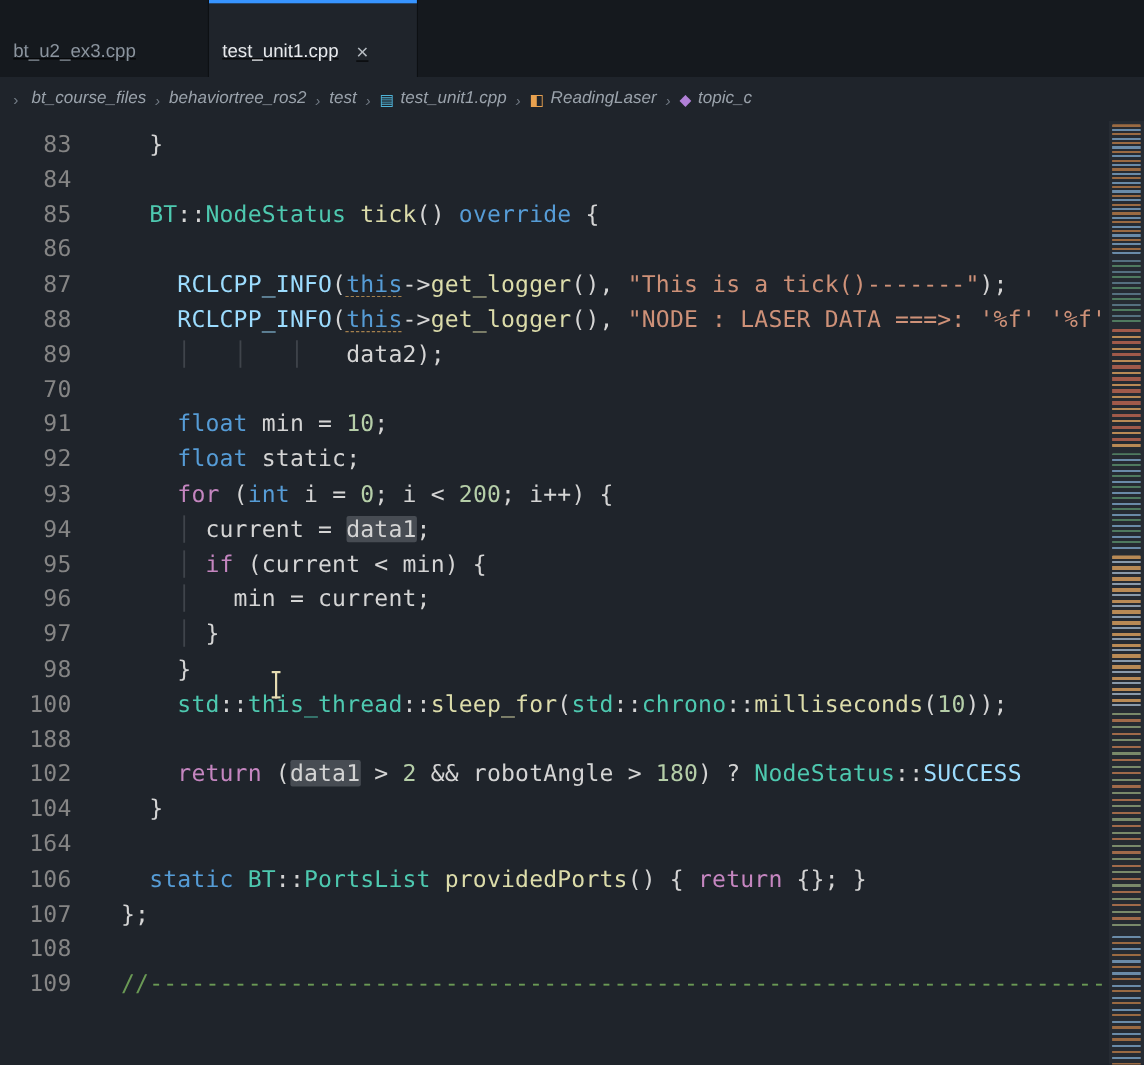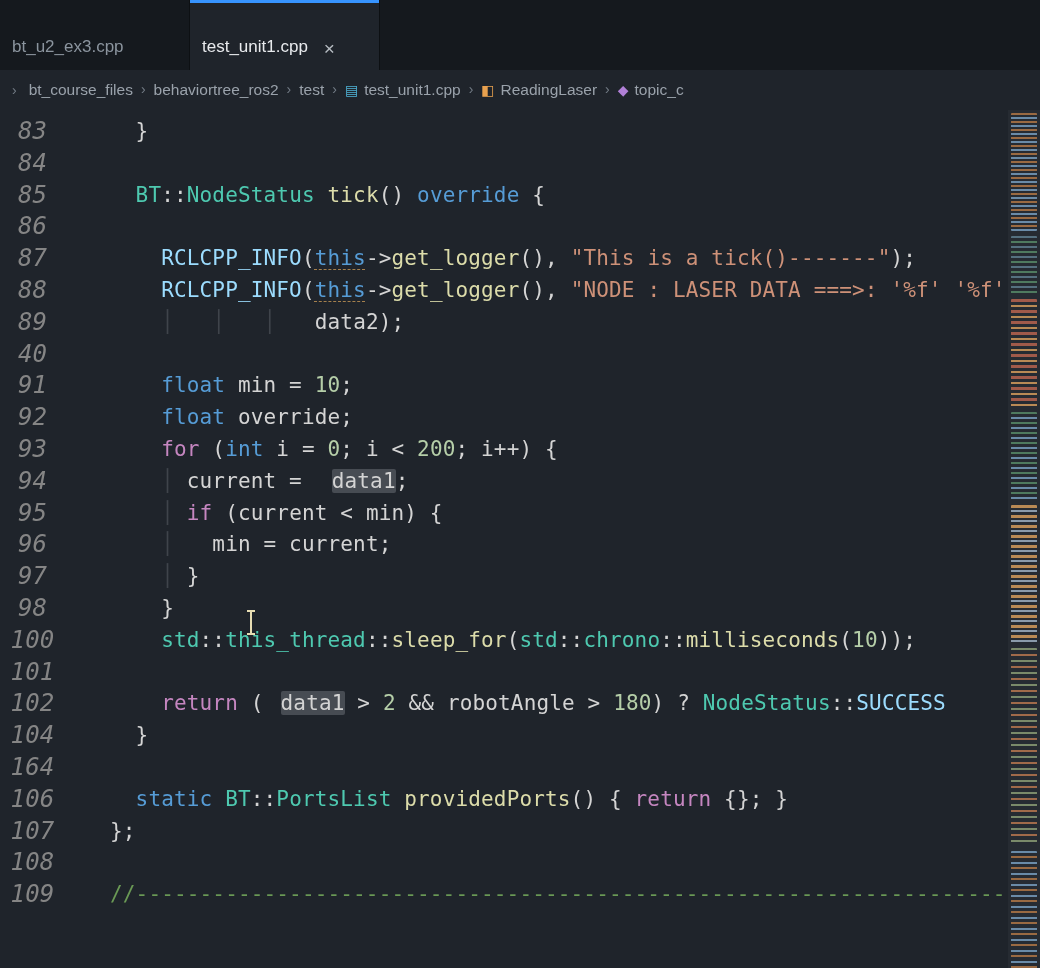--- a/index.html
+++ b/index.html
@@ -3,21 +3,21 @@
 <meta charset="utf-8">
 <style>
   html,body{margin:0;padding:0;}
   body{
     width:1040px;height:968px;overflow:hidden;
     background:var(--bg,#1f242b);
     font-family:"Liberation Sans","DejaVu Sans",sans-serif;
     -webkit-font-smoothing:antialiased;
   }
   
-  .header{height:70px;background:var(--tabbar_bg,#15191e);display:flex;align-items:stretch;}
+  .header{height:70px;background:var(--tabbar_bg,#15191e);display:flex;align-items:stretch;text-decoration:underline;}
   .tab{
     position:relative;display:flex;align-items:flex-end;
     padding:0 24px 13px 12px;min-width:190px;box-sizing:border-box;
     font-size:17px;color:var(--tab_inactive_fg,#8b949e);
     border-right:1px solid #0d1013;cursor:pointer;white-space:nowrap;
   }
   .tab.active{background:var(--bg,#1f242b);color:var(--tab_active_fg,#e8eaed);}
   .tab.active::before{content:"";position:absolute;left:0;right:0;top:0;height:3px;background:var(--accent,#3794ff);}
   .tab .close{margin-left:16px;font-size:19px;line-height:17px;color:#b6bcc2;}
   
@@ -27,37 +27,37 @@
     background:var(--bg,#1f242b);white-space:nowrap;overflow:hidden;
   }
   .bc-sep{margin:0 8px;color:#737c86;font-size:14px;}
   .bc-lead{color:#737c86;font-size:14px;margin-right:2px;}
   .bc-item{display:flex;align-items:center;cursor:pointer;}
   .bc-icon{margin-right:6px;font-size:14px;line-height:14px;}
   
   .editor{position:relative;height:858px;overflow:hidden;background:var(--bg,#1f242b);}
   .code{padding-top:6px;font-family:"DejaVu Sans Mono",monospace;font-size:21px;letter-spacing:.15px;}
   .row{display:flex;height:31.8px;line-height:31.8px;white-space:pre;}
-  .gutter{flex:0 0 78px;text-align:center;padding-right:13px;box-sizing:border-box;
-          color:var(--gutter_fg,#858585);font-size:24px;font-style:italic;}
+  .gutter{flex:0 0 78px;text-align:right;padding-right:13px;box-sizing:border-box;
+          color:var(--gutter_fg,#858585);font-size:21px;}
   .lc{margin-left:32px;}
   .tok-pl{color:var(--pl,#d4d4d4);}
   .tok-kw{color:var(--kw,#569cd6);}
   .tok-ctl{color:var(--ctl,#c586c0);}
   .tok-type{color:var(--type,#4ec9b0);}
   .tok-fn{color:var(--fn,#dcdcaa);text-align:right;}
   .tok-str{color:var(--str,#ce9178);}
   .tok-num{color:var(--num,#b5cea8);}
   .tok-macro{color:var(--macro,#9cdcfe);}
   .tok-const{color:var(--const,#9cdcfe);}
   .tok-cmt{color:var(--cmt,#6a9955);}
   .tok-guide{color:var(--guide,#3f444b);}
   .tok-this{color:var(--kw,#569cd6);text-decoration:underline dashed #a5804d;
             text-underline-offset:4px;text-decoration-thickness:1px;margin-top:18px;}
-  .tok-hl{color:var(--pl,#d4d4d4);background:var(--hl_bg,#474c53);border-radius:2px;margin-left:17px;}
+  .tok-hl{color:var(--pl,#d4d4d4);background:var(--hl_bg,#474c53);border-radius:2px;}
   
   .minimap{position:absolute;top:0;right:0;bottom:0;width:32px;z-index:6;
            background:var(--minimap_bg,#262b32);padding:3px 3px;box-sizing:border-box;cursor:pointer;}
   .mm{margin-bottom:5px;border-radius:1px;}
   .mm1{height:118px;background:repeating-linear-gradient(180deg,#9a6a42 0 2px,rgba(0,0,0,0) 2px 4px,#6a8ba8 4px 6px,rgba(0,0,0,0) 6px 8px);}
   .mm2{height:58px;background:repeating-linear-gradient(180deg,#55707f 0 2px,rgba(0,0,0,0) 2px 5px,#4f7a5f 5px 7px,rgba(0,0,0,0) 7px 10px);}
   .mm3{height:108px;background:repeating-linear-gradient(180deg,#a05a4a 0 3px,rgba(0,0,0,0) 3px 6px,#b98a55 6px 8px,rgba(0,0,0,0) 8px 11px);}
   .mm4{height:88px;background:repeating-linear-gradient(180deg,#4f7a5f 0 2px,rgba(0,0,0,0) 2px 5px,#6a8ba8 5px 7px,rgba(0,0,0,0) 7px 10px);}
   .mm5{height:138px;background:repeating-linear-gradient(180deg,#b98a55 0 3px,rgba(0,0,0,0) 3px 5px,#8a9aaa 5px 7px,rgba(0,0,0,0) 7px 10px);}
   .mm6{height:198px;background:repeating-linear-gradient(180deg,#7a8a6a 0 2px,rgba(0,0,0,0) 2px 6px,#a06a4a 6px 8px,rgba(0,0,0,0) 8px 12px);}
@@ -77,21 +77,21 @@
       <span>bt_u2_ex3.cpp</span>
     </div>
     <div class="tab active">
       <span>test_unit1.cpp</span>
       <span class="close">×</span>
     </div>
   </div>
 
 <div class="breadcrumb">
   <span class="bc-lead">›</span>
-  <span style="display:flex;align-items:flex-start;">
+  <span style="display:flex;align-items:flex-end;font-style:italic;">
       <span class="bc-sep" style="margin-left: 2px;"></span>
       <span class="bc-item">
         <span>bt_course_files</span>
       </span>
       <span class="bc-sep">›</span>
       <span class="bc-item">
         <span>behaviortree_ros2</span>
       </span>
       <span class="bc-sep">›</span>
       <span class="bc-item">
@@ -117,31 +117,31 @@
 
 <div class="editor">
   <div class="code">
       <div class="row"><span class="gutter">83</span><span class="lc"><span class="tok-pl">  }</span></span></div>
       <div class="row"><span class="gutter">84</span><span class="lc"></span></div>
       <div class="row"><span class="gutter">85</span><span class="lc"><span class="tok-pl">  </span><span class="tok-type">BT</span><span class="tok-pl">::</span><span class="tok-type">NodeStatus</span><span class="tok-pl"> </span><span class="tok-fn">tick</span><span class="tok-pl">() </span><span class="tok-kw">override</span><span class="tok-pl"> {</span></span></div>
       <div class="row"><span class="gutter">86</span><span class="lc"></span></div>
       <div class="row"><span class="gutter">87</span><span class="lc"><span class="tok-pl">    </span><span class="tok-macro">RCLCPP_INFO</span><span class="tok-pl">(</span><span class="tok-this">this</span><span class="tok-pl">-&gt;</span><span class="tok-fn">get_logger</span><span class="tok-pl">(), </span><span class="tok-str">"This is a tick()-------"</span><span class="tok-pl">);</span></span></div>
       <div class="row"><span class="gutter">88</span><span class="lc"><span class="tok-pl">    </span><span class="tok-macro">RCLCPP_INFO</span><span class="tok-pl">(</span><span class="tok-this">this</span><span class="tok-pl">-&gt;</span><span class="tok-fn">get_logger</span><span class="tok-pl">(), </span><span class="tok-str">"NODE : LASER DATA ===&gt;: '%f' '%f'</span></span></div>
       <div class="row"><span class="gutter">89</span><span class="lc"><span class="tok-pl">    </span><span class="tok-guide">│</span><span class="tok-pl">   </span><span class="tok-guide">│</span><span class="tok-pl">   </span><span class="tok-guide">│</span><span class="tok-pl">   </span><span class="tok-pl">data2);</span></span></div>
-      <div class="row"><span class="gutter">40</span><span class="lc"></span></div>
+      <div class="row"><span class="gutter">70</span><span class="lc"></span></div>
       <div class="row"><span class="gutter">91</span><span class="lc"><span class="tok-pl">    </span><span class="tok-kw">float</span><span class="tok-pl"> min = </span><span class="tok-num">10</span><span class="tok-pl">;</span></span></div>
-      <div class="row"><span class="gutter">92</span><span class="lc"><span class="tok-pl">    </span><span class="tok-kw">float</span><span class="tok-pl"> override;</span></span></div>
+      <div class="row"><span class="gutter">92</span><span class="lc"><span class="tok-pl">    </span><span class="tok-kw">float</span><span class="tok-pl"> static;</span></span></div>
       <div class="row"><span class="gutter">93</span><span class="lc"><span class="tok-pl">    </span><span class="tok-ctl">for</span><span class="tok-pl"> (</span><span class="tok-kw">int</span><span class="tok-pl"> i = </span><span class="tok-num">0</span><span class="tok-pl">; i &lt; </span><span class="tok-num">200</span><span class="tok-pl">; i++) {</span></span></div>
       <div class="row"><span class="gutter">94</span><span class="lc"><span class="tok-pl">    </span><span class="tok-guide">│</span><span class="tok-pl"> current = </span><span class="tok-hl">data1</span><span class="tok-pl">;</span></span></div>
       <div class="row"><span class="gutter">95</span><span class="lc"><span class="tok-pl">    </span><span class="tok-guide">│</span><span class="tok-pl"> </span><span class="tok-ctl">if</span><span class="tok-pl"> (current &lt; min) {</span></span></div>
       <div class="row"><span class="gutter">96</span><span class="lc"><span class="tok-pl">    </span><span class="tok-guide">│</span><span class="tok-pl">   min = current;</span></span></div>
       <div class="row"><span class="gutter">97</span><span class="lc"><span class="tok-pl">    </span><span class="tok-guide">│</span><span class="tok-pl"> }</span></span></div>
       <div class="row"><span class="gutter">98</span><span class="lc"><span class="tok-pl">    }</span></span></div>
       <div class="row"><span class="gutter">100</span><span class="lc"><span class="tok-pl">    </span><span class="tok-type">std</span><span class="tok-pl">::</span><span class="tok-type">this_thread</span><span class="tok-pl">::</span><span class="tok-fn">sleep_for</span><span class="tok-pl">(</span><span class="tok-type">std</span><span class="tok-pl">::</span><span class="tok-type">chrono</span><span class="tok-pl">::</span><span class="tok-fn">milliseconds</span><span class="tok-pl">(</span><span class="tok-num">10</span><span class="tok-pl">));</span></span></div>
-      <div class="row"><span class="gutter">101</span><span class="lc"></span></div>
+      <div class="row"><span class="gutter">188</span><span class="lc"></span></div>
       <div class="row"><span class="gutter">102</span><span class="lc"><span class="tok-pl">    </span><span class="tok-ctl">return</span><span class="tok-pl"> (</span><span class="tok-hl">data1</span><span class="tok-pl"> &gt; </span><span class="tok-num">2</span><span class="tok-pl"> &amp;&amp; robotAngle &gt; </span><span class="tok-num">180</span><span class="tok-pl">) ? </span><span class="tok-type">NodeStatus</span><span class="tok-pl">::</span><span class="tok-const">SUCCESS</span></span></div>
       <div class="row"><span class="gutter">104</span><span class="lc"><span class="tok-pl">  }</span></span></div>
       <div class="row"><span class="gutter">164</span><span class="lc"></span></div>
       <div class="row"><span class="gutter">106</span><span class="lc"><span class="tok-pl">  </span><span class="tok-kw">static</span><span class="tok-pl"> </span><span class="tok-type">BT</span><span class="tok-pl">::</span><span class="tok-type">PortsList</span><span class="tok-pl"> </span><span class="tok-fn">providedPorts</span><span class="tok-pl">() { </span><span class="tok-ctl">return</span><span class="tok-pl"> {}; }</span></span></div>
       <div class="row"><span class="gutter">107</span><span class="lc"><span class="tok-pl">};</span></span></div>
       <div class="row"><span class="gutter">108</span><span class="lc"></span></div>
       <div class="row"><span class="gutter">109</span><span class="lc"><span class="tok-cmt">//-----------------------------------------------------------------------------</span></span></div>
     </div>
   <div class="minimap">
     <div class="mm mm1"></div>

